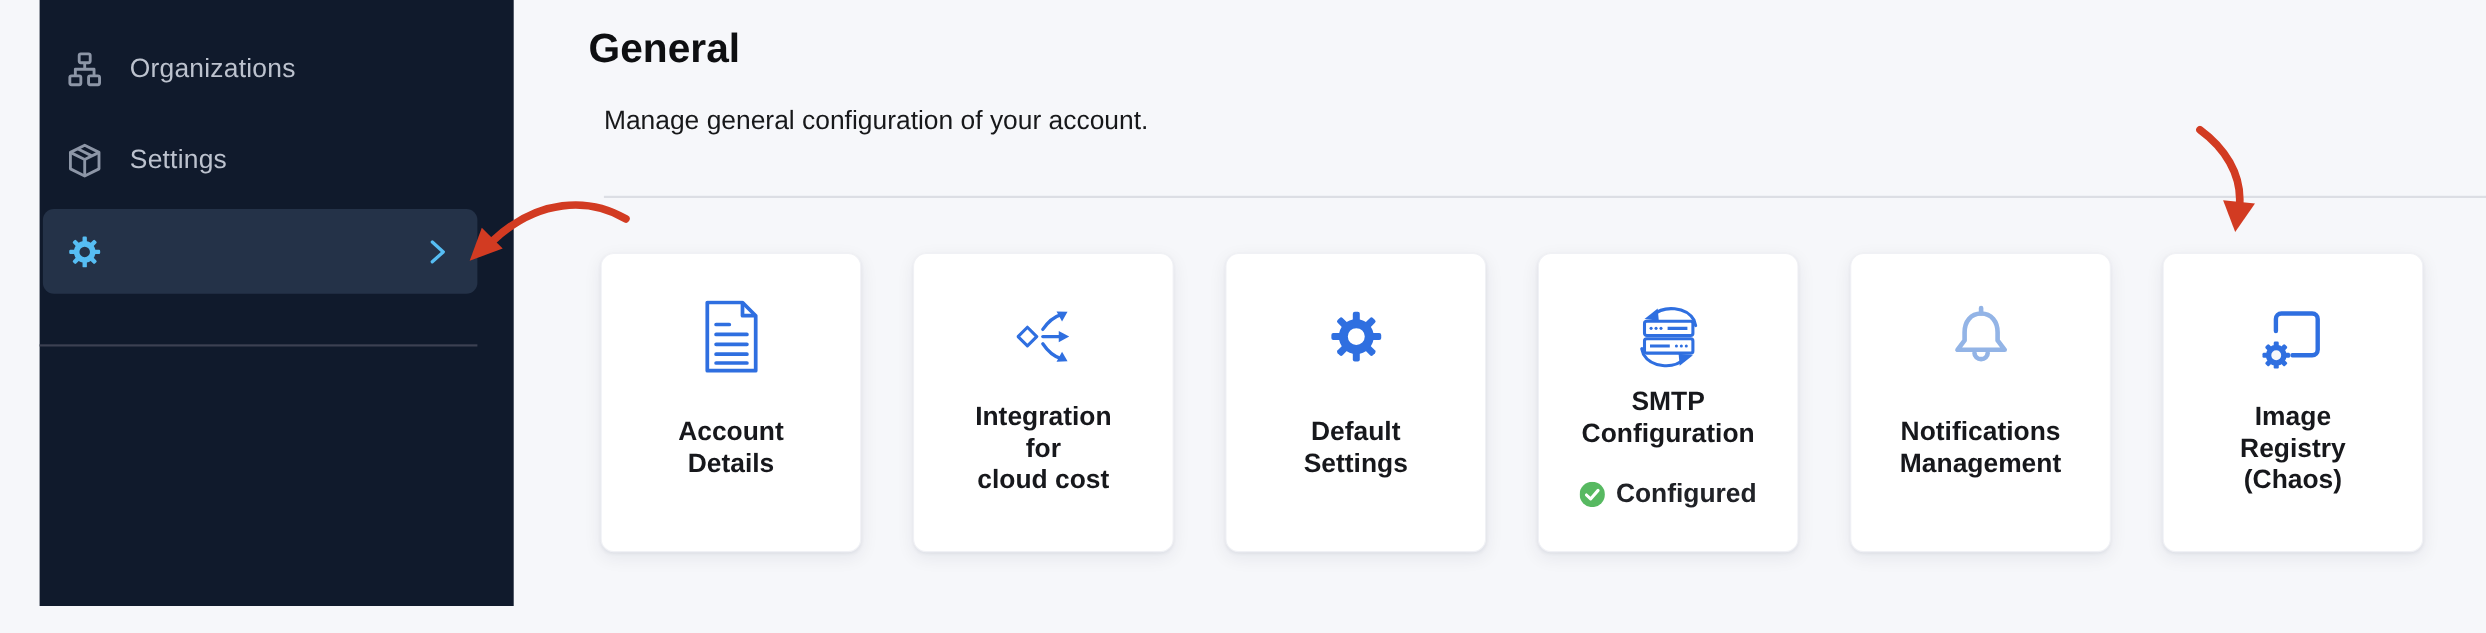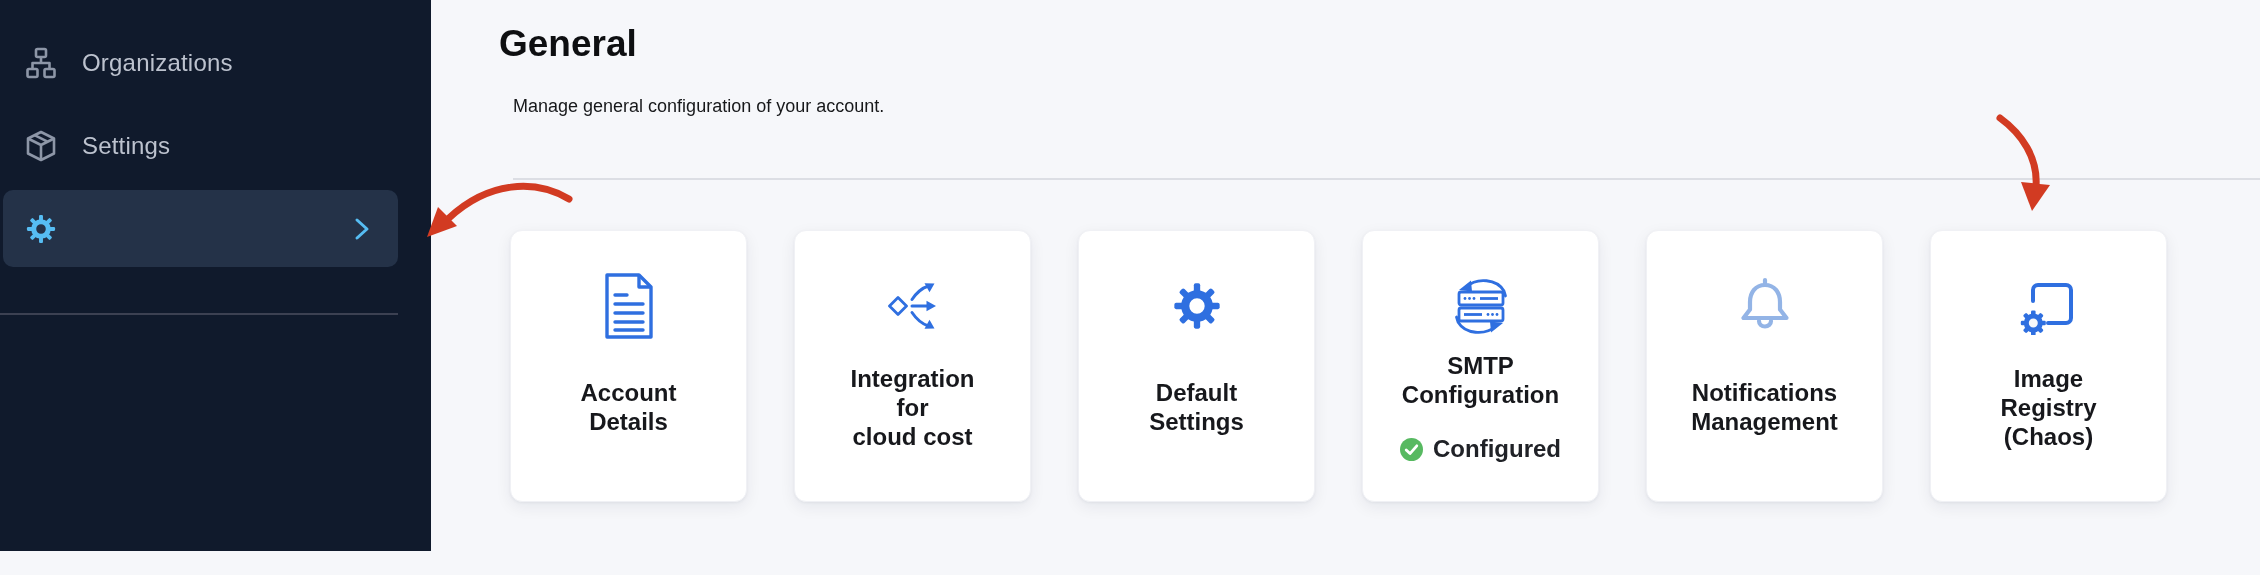--- a/index.html
+++ b/index.html
@@ -4,38 +4,38 @@
 <style>
   :root{
     --sidebar-bg:#101a2c; --sidebar-divider:#3c4152; --nav-text:#bcc2ce; --nav-icon:#8d96a7;
     --active-bg:#243248; --accent-blue:#56bdf3; --content-bg:#f6f7fa; --divider:#dcdee4;
     --card-bg:#ffffff; --title-text:#0e0f11; --card-text:#17181c; --icon-blue:#2f6fe0;
     --bell-blue:#93b4e6; --green:#57b961; --red:#d23b22;
   }
   *{box-sizing:border-box; margin:0; padding:0;}
   html,body{width:2260px; height:575px; overflow:hidden;}
   body{font-family:"Liberation Sans",sans-serif; background:var(--content-bg);}
-  .screen{position:relative; width:2260px; height:551px; display:flex; overflow:hidden;}
+  .screen{position:relative; width:2260px; height:551px; display:flex; overflow:hidden;padding-left:36px;}
 
   
   .sidebar{width:431px; flex-shrink:0; background:var(--sidebar-bg); position:relative;}
   .nav{padding-top:24px; display:flex; flex-direction:column; gap:6px;}
   .nav-item{height:77px; display:flex; align-items:center; gap:24px; padding-left:24px;
             margin-right:33px; border-radius:10px; cursor:pointer;}
   .nav-item .nav-label{font-size:24px; font-weight:500; color:var(--nav-text); letter-spacing:.2px;}
   .nav-item.active{background:var(--active-bg); margin-left:3px; padding-left:20px;}
   .nav-item.active .nav-label{color:var(--accent-blue); font-weight:700;}
   .nav-chevron{margin-left:auto; margin-right:28px; display:flex;}
   .sidebar-divider{position:absolute; top:313px; left:0; width:398px; height:2px; background:var(--sidebar-divider);}
 
   
   .content{flex:1; position:relative;}
   .page-title{position:absolute; left:68px; top:22px; font-size:37px; line-height:44px;
               font-weight:700; color:var(--title-text);}
-  .page-subtitle{position:absolute; left:82px; top:96px; font-size:18px; color:#17181a;}
+  .page-subtitle{position:absolute; left:82px; top:96px; font-size:24px; color:#17181a;}
   .content-divider{position:absolute; left:82px; right:0; top:178px; height:2px; background:var(--divider);}
 
   .cards{position:absolute; left:79px; top:230px; display:flex; gap:47px;}
   .card{width:237px; height:272px; background:var(--card-bg); border-radius:12px;
         border:1px solid #f0f1f5;
         box-shadow:0 1px 3px rgba(15,25,50,.05), 0 5px 16px rgba(15,25,50,.07);
         display:flex; flex-direction:column; align-items:center; cursor:pointer;}
   .card-icon{margin-top:42px; height:66px; display:flex; align-items:center; justify-content:center;}
   .card-body{flex:1; display:flex; flex-direction:column; align-items:center; justify-content:center;
              padding-bottom:26px;}

